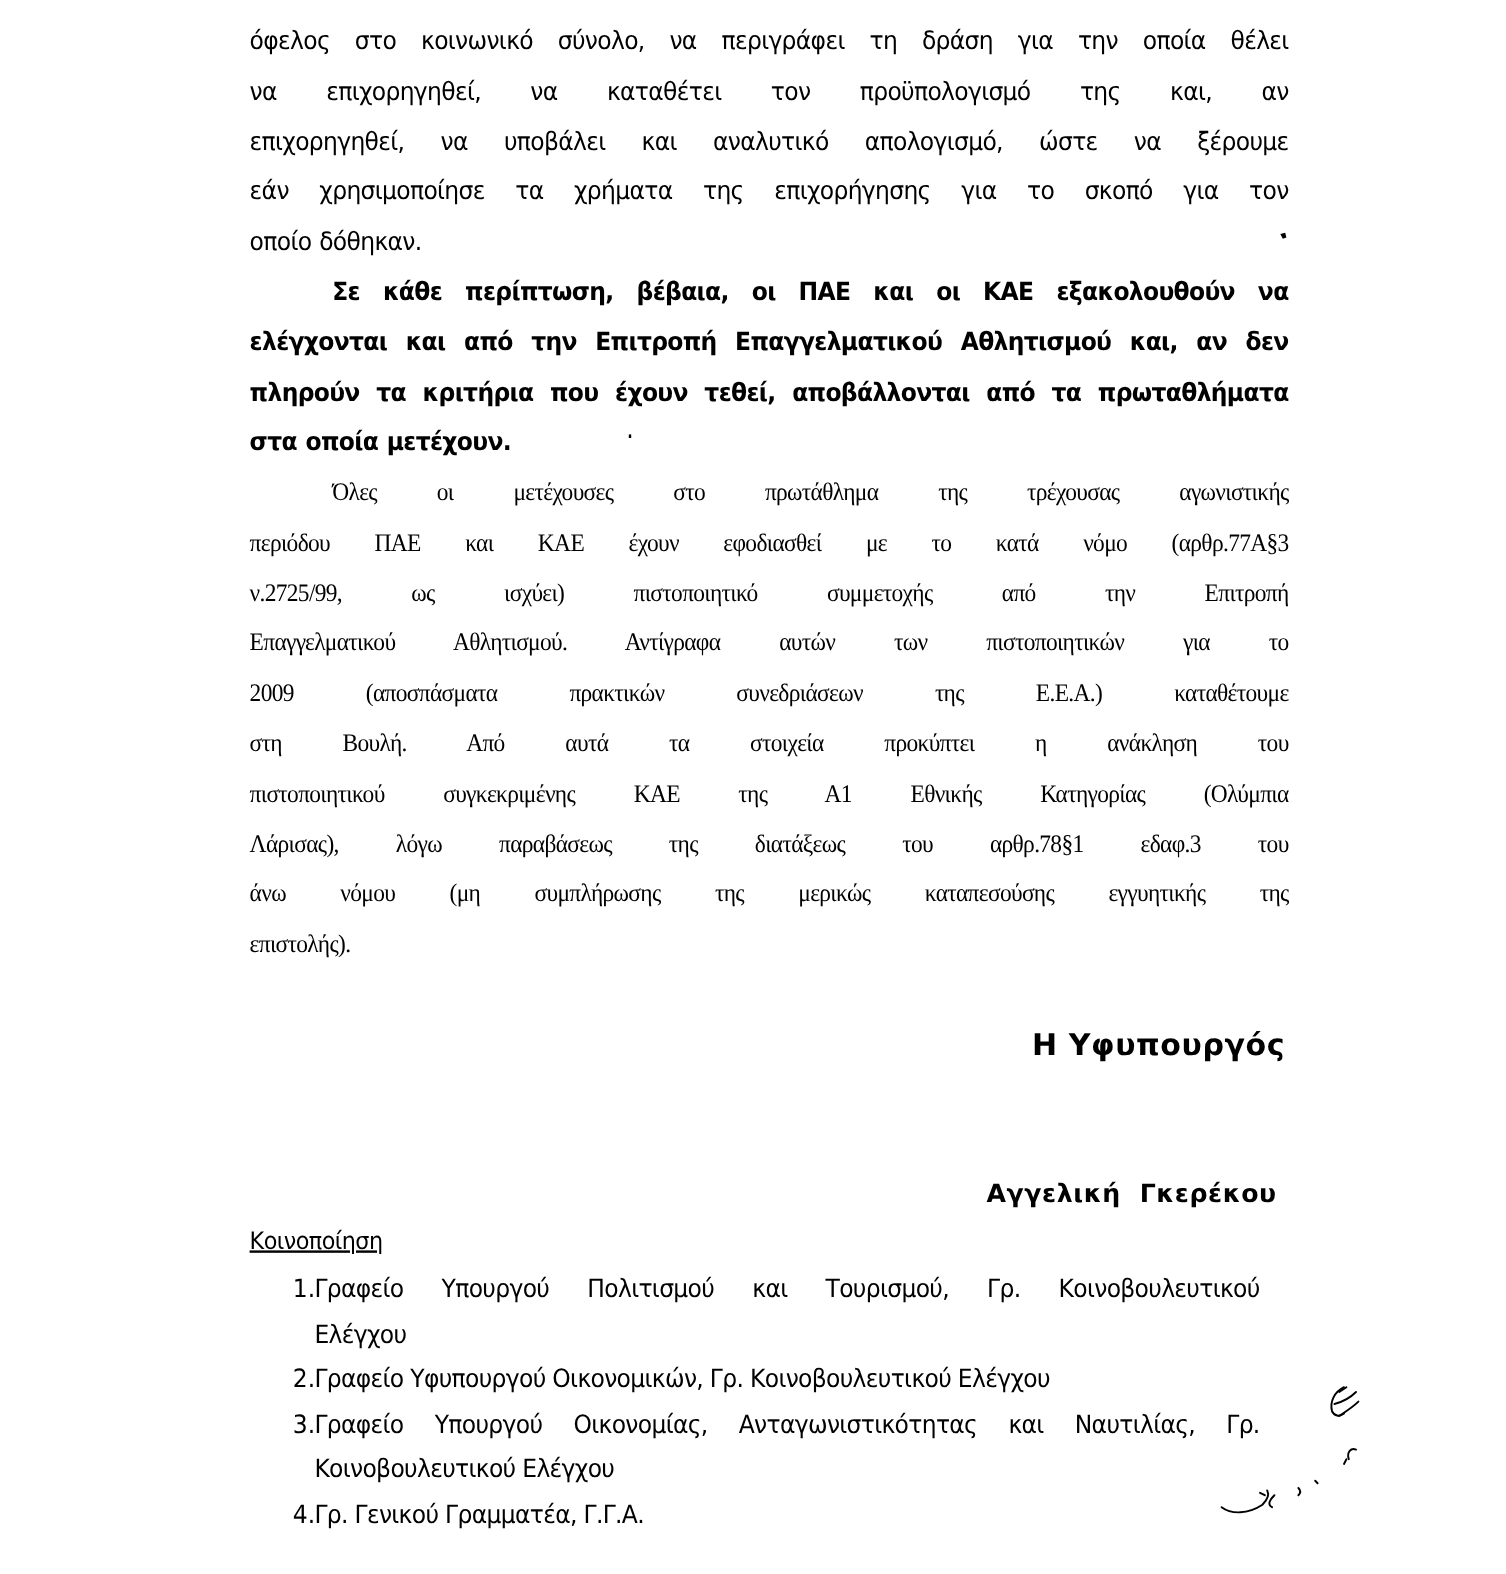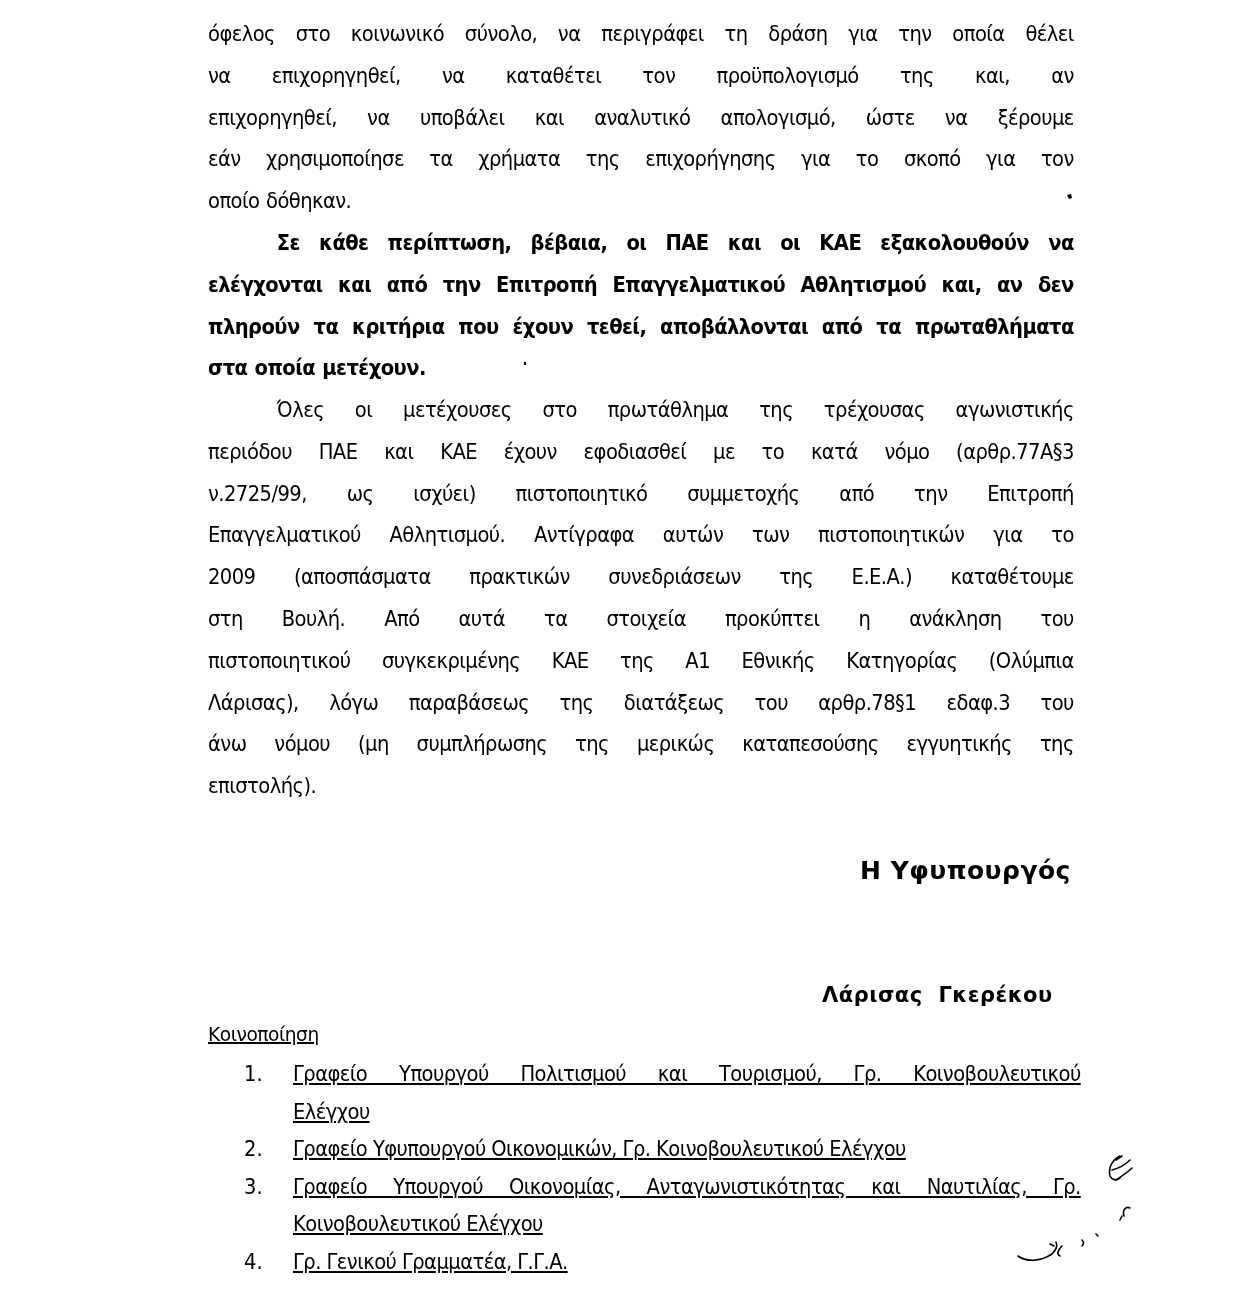--- a/index.html
+++ b/index.html
@@ -15,21 +15,21 @@
     font-size: 21px; line-height: 41.8px; text-align: justify;
     letter-spacing: -0.6px; word-spacing: 1px;
     transform: scaleX(0.93); transform-origin: left top; width: 931px;
     margin: 0;
   }
   .para .ln { display: block; text-align: justify; text-align-last: justify; white-space: nowrap; }
   .para .ln.last { text-align-last: left; }
   .indent { padding-left: 74px; }
   #p1 { top: 14px; }
   #p2 { top: 223px; font-weight: bold; }
-  #p3 { top: 390px; }
+  #p3 { top: 390px; font-family: Liberation Serif, serif; }
   .sig-title {
     position: absolute; left: 843px; top: 856px;
     font-family: "DejaVu Sans", sans-serif; font-weight: bold; font-size: 25px;
     letter-spacing: 0.5px;
   }
   .sig-name {
     position: absolute; left: 805px; top: 983px;
     font-family: "DejaVu Sans", sans-serif; font-weight: bold; font-size: 21px;
     letter-spacing: 0.5px; word-spacing: 8px;
   }
@@ -37,21 +37,21 @@
     position: absolute; left: 191px; top: 1022px;
     font-size: 20px; text-decoration: underline; letter-spacing: -0.5px;
     transform: scaleX(0.93); transform-origin: left top;
   }
   .cc-list {
     position: absolute; left: 227px; top: 1056px; width: 830px;
     margin: 0; padding: 0; list-style: none;
   }
   .cc-item { position: relative; font-size: 21px; line-height: 37.5px; }
   .cc-num { position: absolute; left: 0; top: 0; transform: scaleX(0.93); transform-origin: left top; }
-  .cc-text { display: block; margin-left: 49px; text-decoration: underline; }
+  .cc-text { display: block; margin-left: 18px; }
   .cc-text .ln {
     display: block; white-space: nowrap; letter-spacing: -0.6px;
     transform: scaleX(0.93); transform-origin: left top; width: 847px;
     text-align: justify; text-align-last: justify;
   }
   .cc-text .ln.last { text-align-last: left; }
   .mark { position: absolute; }
   .scribble { position: absolute; left: 995px; top: 1150px; width: 130px; height: 120px; }
 </style>
 </head>
@@ -87,21 +87,21 @@
       <span class="ln">2009 (αποσπάσματα πρακτικών συνεδριάσεων της Ε.Ε.Α.) καταθέτουμε</span>
       <span class="ln">στη Βουλή. Από αυτά τα στοιχεία προκύπτει η ανάκληση του</span>
       <span class="ln">πιστοποιητικού συγκεκριμένης ΚΑΕ της Α1 Εθνικής Κατηγορίας (Ολύμπια</span>
       <span class="ln">Λάρισας), λόγω παραβάσεως της διατάξεως του αρθρ.78§1 εδαφ.3 του</span>
       <span class="ln">άνω νόμου (μη συμπλήρωσης της μερικώς καταπεσούσης εγγυητικής της</span>
       <span class="ln last">επιστολής).</span>
     </p>
   </div>
 
   <div class="sig-title">Η Υφυπουργός</div>
-  <div class="sig-name">Λάρισας  Γκερέκου</div>
+  <div class="sig-name">Αγγελική  Γκερέκου</div>
 
   <div class="cc-title">Κοινοποίηση</div>
   <ol class="cc-list">
     <li class="cc-item">
       <span class="cc-num">1.</span>
       <span class="cc-text">
         <span class="ln">Γραφείο Υπουργού Πολιτισμού και Τουρισμού, Γρ. Κοινοβουλευτικού</span>
         <span class="ln last">Ελέγχου</span>
       </span>
     </li>

